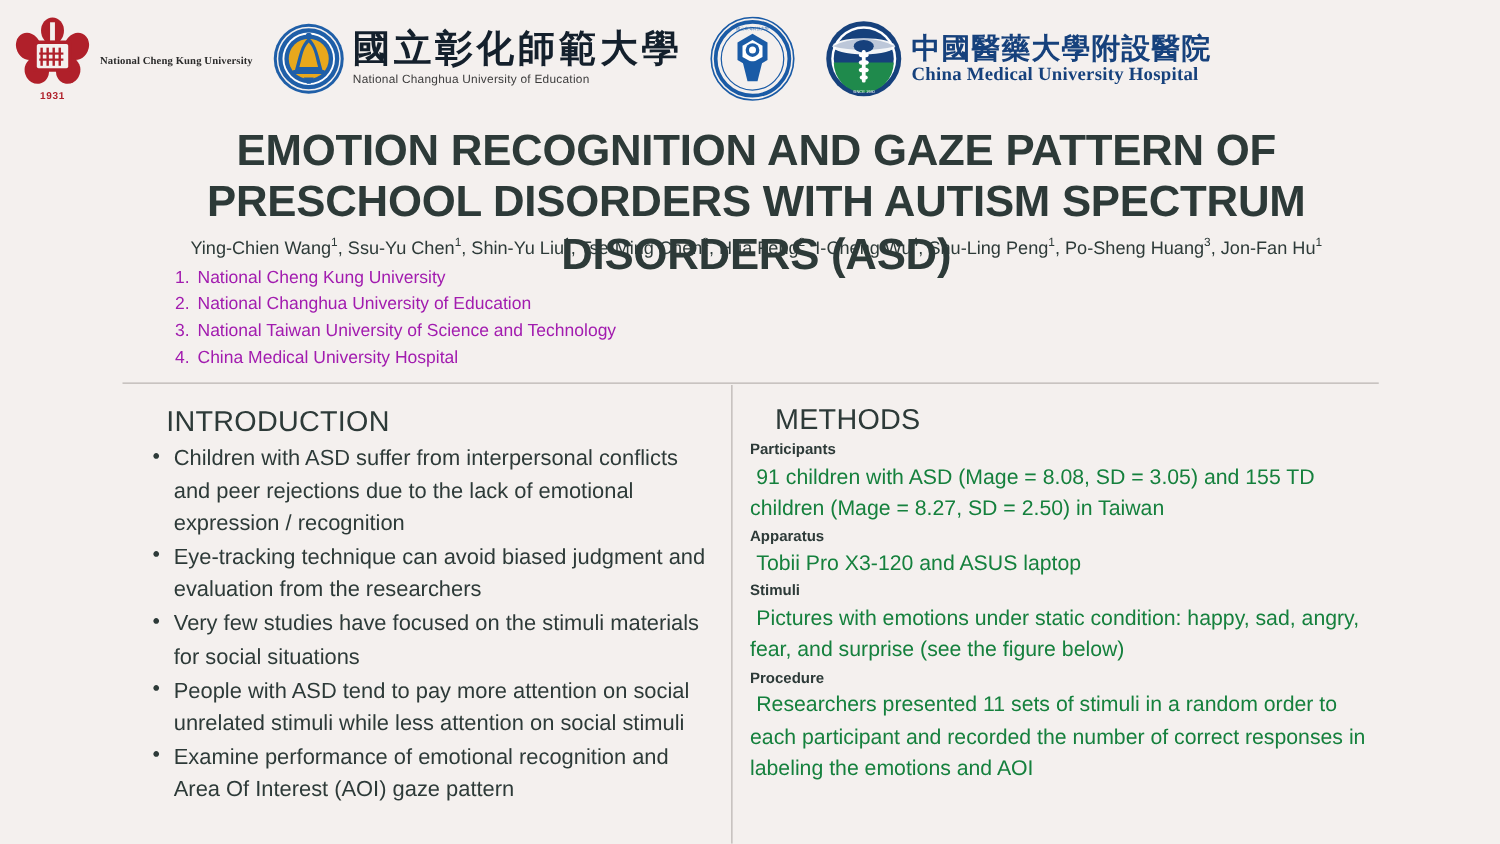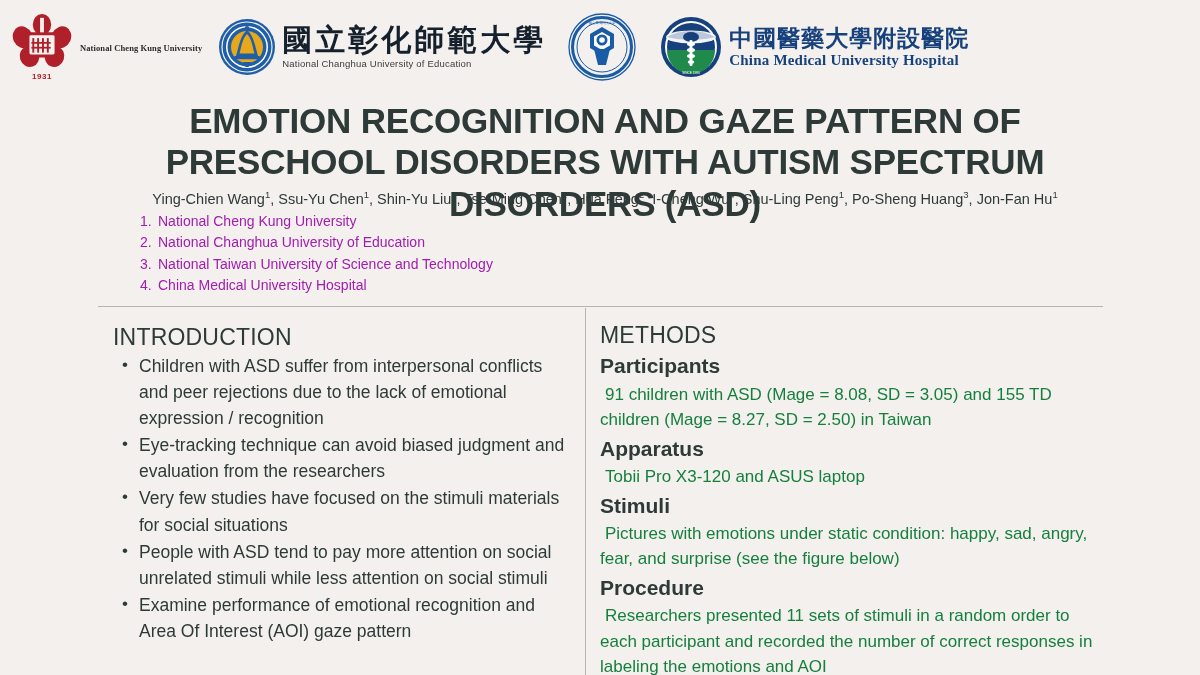--- a/index.html
+++ b/index.html
@@ -167,20 +167,21 @@
     width: 505px;
   }
 
   .sect-head {
     font-size: 23px;
     font-weight: normal;
     color: #2d3a38;
     letter-spacing: .2px;
     line-height: 1.18;
     margin-bottom: 2px;
+    margin-left: 20px;
   }
 
   .bullets { margin: 2px 0 0 0; padding: 0; }
   .bullets li {
     list-style: none;
     position: relative;
     padding-left: 26px;
     font-size: 17.5px;
     line-height: 1.49;
     color: #2d3a38;
@@ -189,21 +190,21 @@
   .bullets li::before {
     content: "\2022";
     position: absolute;
     left: 9px;
     top: -1px;
     font-size: 17px;
     color: #2d3a38;
   }
 
   .sub-head {
-    font-size: 21px;
+    font-size: 12px;
     font-weight: bold;
     color: #2d3a38;
     line-height: 1.45;
     margin-top: 1px;
   }
   .sub-body {
     font-size: 17px;
     line-height: 1.5;
     color: #15803d;
     text-indent: 5px;

